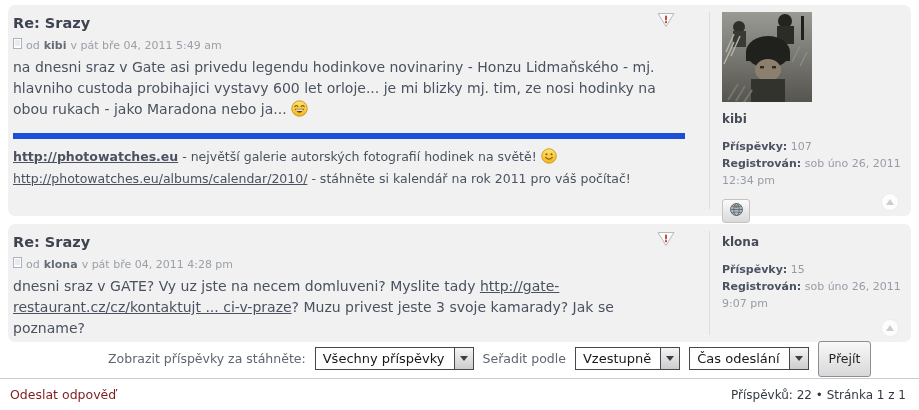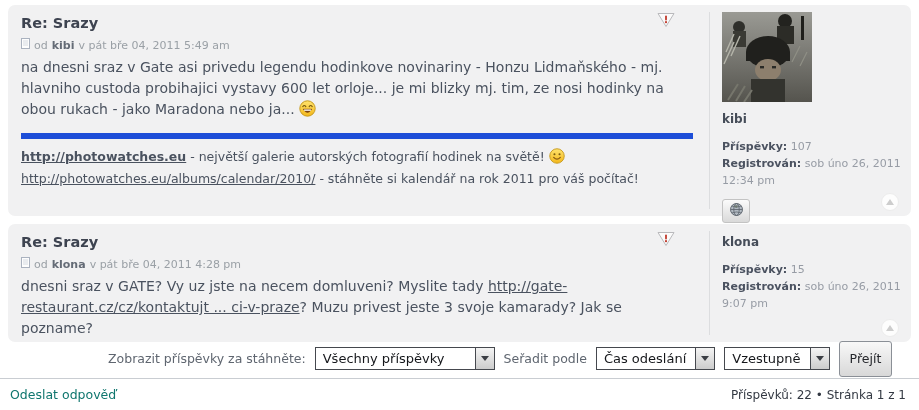--- a/index.html
+++ b/index.html
@@ -5,21 +5,21 @@
   html,body{margin:0;padding:0;background:#ffffff;}
   body{width:919px;height:410px;overflow:hidden;
        font-family:"DejaVu Sans","Liberation Sans",sans-serif;color:#4a525f;}
   .page{position:relative;width:919px;height:410px;background:#fff;}
 
   
   .post{position:absolute;left:8px;right:8px;background:#f1f1f2;border-radius:7px;}
   .post-0{top:5px;height:211px;}
   .post-1{top:224px;height:118px;}
 
-  .col-content{position:absolute;left:13px;top:8px;width:672px;}
+  .col-content{position:absolute;left:5px;top:8px;width:672px;}
   .col-profile{position:absolute;left:701px;top:7px;bottom:7px;right:6px;
                border-left:1px solid #dcdddf;padding-left:12px;}
 
   .ptitle{font-size:14.5px;font-weight:bold;color:#3d4350;text-decoration:none;display:inline-block;}
   .meta{margin:6px 0 0;font-size:11px;color:#9aa0a6;display:flex;align-items:center;gap:4px;}
   .meta .author{font-weight:bold;color:#646b76;text-decoration:none;}
   .content{margin-top:5px;font-size:14px;line-height:1.5;color:#4a525f;}
   .content a,.signature a{color:#4a525f;text-decoration:underline;}
   .smiley{display:inline-block;vertical-align:-3px;}
   .signature{margin-top:10px;padding-top:8px;border-top:6px solid #1d4ed8;
@@ -50,21 +50,21 @@
   .sel-text{padding:3px 9px 0 7px;font-size:13px;color:#15171b;white-space:nowrap;}
   .sel-btn{width:18px;border-left:1px solid #45484e;background:linear-gradient(#f4f4f4,#cccccc);
            display:flex;align-items:center;justify-content:center;}
   .sel-arrow{width:0;height:0;border-left:4px solid transparent;border-right:4px solid transparent;
              border-top:5px solid #3b3e44;}
   .go-btn{height:36px;padding:0 10px;border:1px solid #8a8f96;border-radius:3px;
           background:linear-gradient(#f8f8f8,#d8d8d8);font-size:12.5px;color:#24262b;
           font-family:inherit;}
 
   .bottom-divider{position:absolute;top:378px;left:0;width:919px;border-top:1px solid #c9cdd2;}
-  .reply-link{position:absolute;top:387px;left:10px;font-size:12.5px;color:#0f766e;text-decoration:none;}
+  .reply-link{position:absolute;top:387px;left:10px;font-size:12.5px;color:#7f1d1d;text-decoration:none;}
   .stats{position:absolute;top:388px;right:13px;font-size:12px;color:#333943;}
 </style>
 </head>
 <body>
 
 <div class="page">
 
   <section class="post post-0">
     <div class="col-content">
       <a class="ptitle">Re: Srazy</a>
@@ -185,39 +185,39 @@
         <div><span class="plabel">Registrován:</span> <span class="pvalue">sob úno 26, 2011 9:07 pm</span></div>
       </div>
     </aside>
     <a class="top-btn">
         <span class="up-tri"></span>
       </a>
   </section>
 
   <div class="controls">
     <span>Zobrazit příspěvky za stáhněte:</span>
-    <span class="fselect" style="min-width:153px;gap:21px;">
+    <span class="fselect" style="min-width:153px;">
         <span class="sel-text" style="flex:1;">Všechny příspěvky</span>
         <span class="sel-btn">
           <span class="sel-arrow"></span>
         </span>
       </span>
     <span>Seřadit podle</span>
+    <span class="fselect" style="min-width:88px;">
+        <span class="sel-text" style="flex:1;">Vzestupně</span>
+        <span class="sel-btn">
+          <span class="sel-arrow"></span>
+        </span>
+      </span>
     <span class="fselect" style="min-width:114px;">
         <span class="sel-text" style="flex:1;">Čas odeslání</span>
         <span class="sel-btn">
           <span class="sel-arrow"></span>
         </span>
       </span>
-    <span class="fselect" style="min-width:88px;">
-        <span class="sel-text" style="flex:1;">Vzestupně</span>
-        <span class="sel-btn">
-          <span class="sel-arrow"></span>
-        </span>
-      </span>
     <button class="go-btn">Přejít</button>
   </div>
 
   <div class="bottom-divider"></div>
   <a class="reply-link">Odeslat odpověď</a>
   <span class="stats">Příspěvků: 22 • Stránka 1 z 1</span>
 
 </div>
 
 </body></html>

